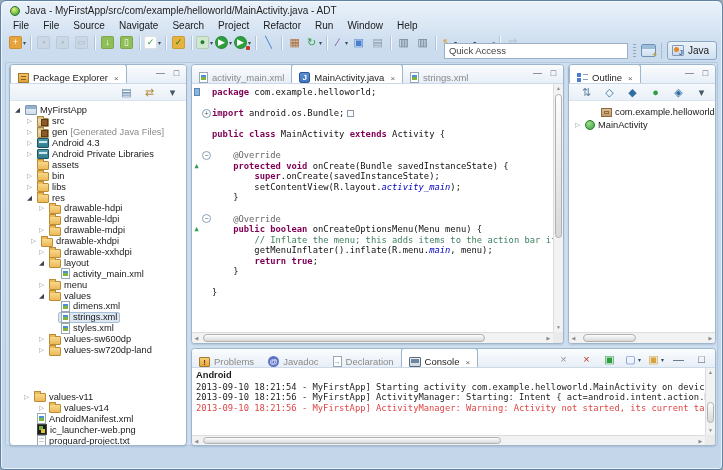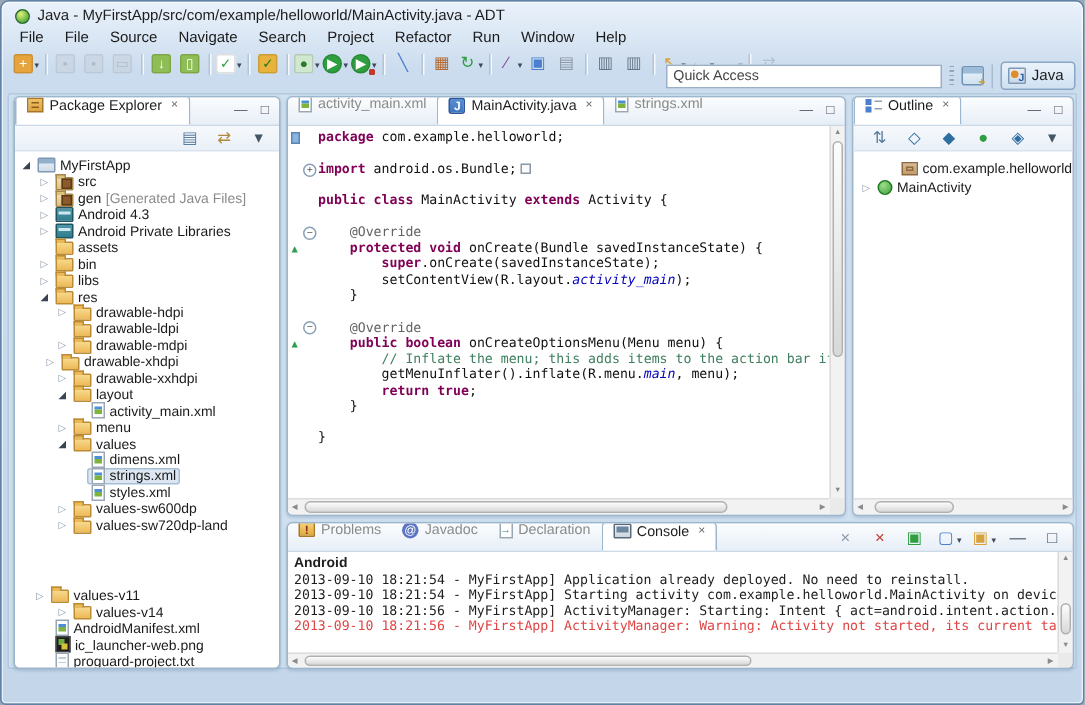--- a/index.html
+++ b/index.html
@@ -36,21 +36,21 @@
   .persp-btn{display:flex;align-items:center;gap:4px;height:19px;padding:0 7px 0 4px;font-size:10px;color:#1a1a1a;
        background:linear-gradient(#eaf2fa,#cfe0f1);border:1px solid #8aa6c4;border-radius:3px;cursor:default;}
   .fi-javapersp{width:12px;height:11px;border:1px solid #7f99b4;border-radius:1px;background:linear-gradient(#e8eef5,#c9d8e8);position:relative;}
   .fi-javapersp::before{content:"";position:absolute;left:1px;top:1px;width:5px;height:5px;background:#e08a2a;border-radius:50%;}
   .fi-javapersp::after{content:"J";position:absolute;right:0px;bottom:-1px;font-size:7px;color:#2f5fa0;font-weight:bold;}
   
   .bench{position:absolute;left:4px;right:4px;top:61px;bottom:23px;background:#cfe0f0;border:1px solid #b3c9de;border-radius:2px;}
   .view{position:absolute;background:#fff;border:1px solid #9db6cc;border-radius:4px;overflow:hidden;box-shadow:0 1px 2px rgba(90,120,150,.28);}
   .vhdr{height:19px;background:linear-gradient(#fbfdfe,#e7eef7);border-bottom:1px solid #ccd9e6;display:flex;align-items:flex-end;position:relative;}
   .vhdr2{height:17px;background:linear-gradient(#f6f9fc,#e9f0f7);border-bottom:1px solid #dbe4ee;display:flex;align-items:center;justify-content:flex-end;padding-right:4px;gap:4px;}
-  .tab{display:flex;align-items:flex-start;gap:4px;height:19px;padding:0 7px;font-size:9.5px;color:#8a8a8a;white-space:nowrap;cursor:default;}
+  .tab{display:flex;align-items:flex-end;gap:4px;height:19px;padding:0 7px;font-size:9.5px;color:#8a8a8a;white-space:nowrap;cursor:default;}
   .tab.active{background:#fff;border:1px solid #9db6cc;border-bottom:none;border-radius:3px 3px 0 0;color:#1d1d1d;}
   .tab-close{font-size:8px;color:#666;margin-left:2px;}
   .winbtns{position:absolute;right:4px;top:2px;display:flex;align-items:center;gap:5px;color:#556;}
   .hicon{font-size:9px;line-height:12px;text-align:center;min-width:11px;cursor:default;}
   
   .fi{display:inline-block;position:relative;flex:none;}
   .fi-folder{width:12px;height:9px;background:linear-gradient(#f7d98c,#edb957);border:1px solid #bb8b35;border-radius:1px;margin-top:2px;}
   .fi-folder::before{content:"";position:absolute;left:-1px;top:-3px;width:5px;height:2px;background:#edb957;border:1px solid #bb8b35;border-bottom:none;}
   .fi-project{width:12px;height:10px;border:1px solid #7f99b4;border-radius:1px;background:linear-gradient(#eef3f9,#cfdde9);}
   .fi-project::before{content:"";position:absolute;left:0;top:0;right:0;height:3px;background:#93b1cd;}
@@ -749,21 +749,20 @@
               <span class="g" style="color: rgb(68, 85, 102);">—</span>
             </span>
             <span class="ticon">
               <span class="g" style="color: rgb(68, 85, 102);">□</span>
             </span>
           </div>
       </div>
       <div class="cons-body">
         <div class="cons-title">Android</div>
         <div>
-            <div class="cline">2013-09-10 18:21:54 - MyFirstApp] Application already deployed. No need to reinstall.</div>
             <div class="cline">2013-09-10 18:21:54 - MyFirstApp] Starting activity com.example.helloworld.MainActivity on device emul</div>
             <div class="cline">2013-09-10 18:21:56 - MyFirstApp] ActivityManager: Starting: Intent { act=android.intent.action.MAIN c</div>
             <div class="cline err">2013-09-10 18:21:56 - MyFirstApp] ActivityManager: Warning: Activity not started, its current task has</div>
           </div>
       </div>
       <div class="sbv" style="right:0;top:19px;bottom:10px;">
         <span class="arr up">▲</span>
         <span class="arr dn">▼</span>
         <span class="thumb" style="bottom:12px;height:32%;"></span>
       </div>

